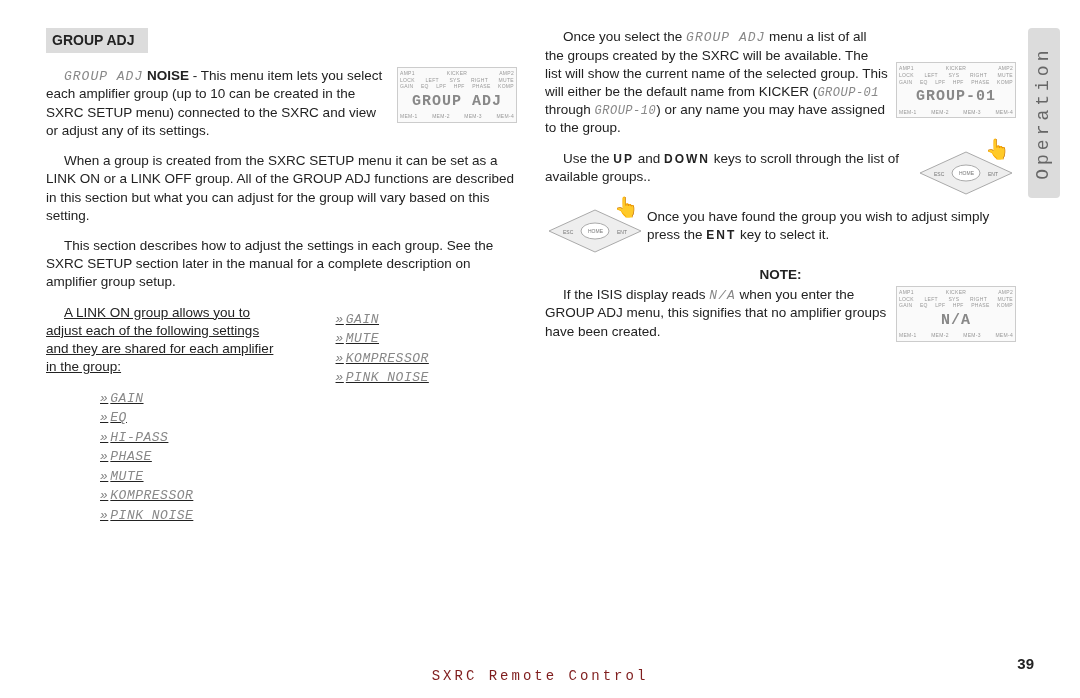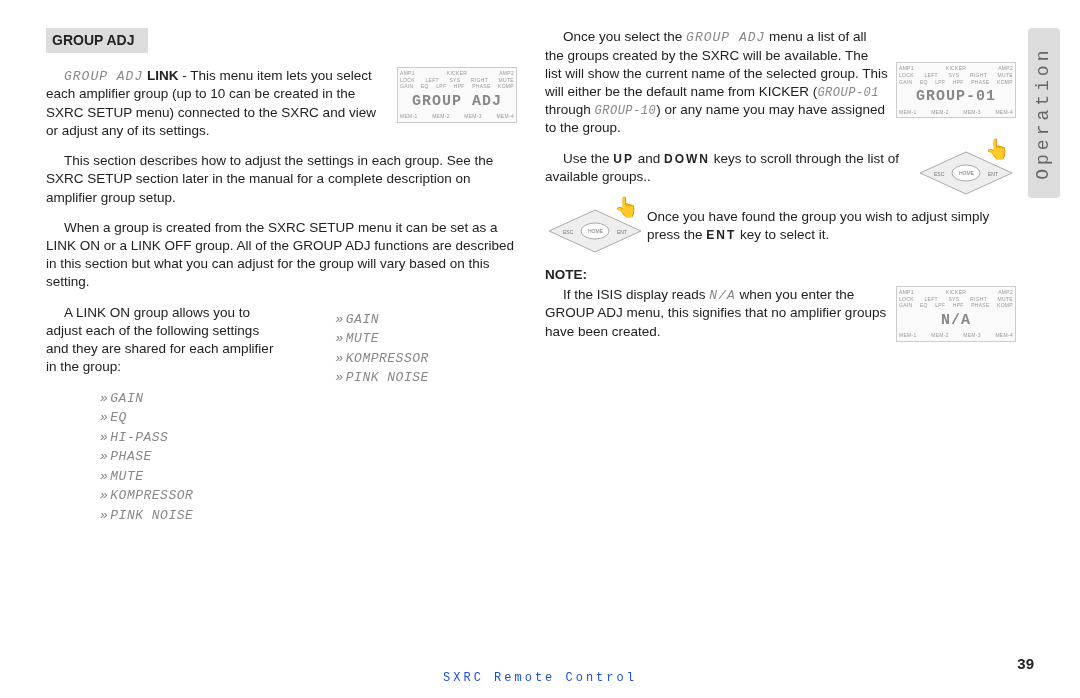--- a/index.html
+++ b/index.html
@@ -90,45 +90,46 @@
   .seg-small {
     font-family: "Courier New", monospace;
     letter-spacing: 0.5px;
     color: #888;
     font-style: italic;
     font-size: 12px;
   }
   .subcols {
     display: flex;
     margin-top: 4px;
+    text-decoration: underline;
   }
   .subcol { flex: 1; }
   .bullets {
     list-style: none;
     padding-left: 54px;
     margin-top: 6px;
   }
   .bullets li::before { content: "»"; margin-right: 2px; color: #888; }
   .bullets li { font-family: "Courier New", monospace; font-style: italic; color: #888; font-size: 13px; letter-spacing: 0.5px; margin-bottom: 0px; line-height: 1.5; }
   .keycap {
     font-family: Arial, sans-serif;
     font-weight: bold;
     letter-spacing: 2px;
     font-size: 12px;
   }
-  .note-head { font-weight: bold; margin-top: 4px; margin-bottom: 2px; }
+  .note-head { font-weight: bold; margin-top: 4px; margin-bottom: 2px; text-align: center; }
   .footer {
     position: absolute;
     bottom: 12px;
     left: 0; right: 0;
     text-align: center;
     font-family: "Courier New", monospace;
-    font-size: 12px;
+    font-size: 14px;
     letter-spacing: 3px;
-    color: #1d4ed8;
+    color: #7f1d1d;
   }
   .pagenum {
     position: absolute;
     bottom: 24px;
     right: 46px;
     font-weight: bold;
     font-size: 15px;
   }
   .navpad {
     width: 100px;
@@ -185,26 +186,26 @@
           </div>
         <div class="big">GROUP ADJ</div>
         <div class="botline">
             <span>MEM-1</span>
             <span>MEM-2</span>
             <span>MEM-3</span>
             <span>MEM-4</span>
           </div>
       </div>
       <p class="indent">
-        <span class="seg">GROUP ADJ</span><b> LINK</b><span> - This menu item lets you select each amplifier group (up to 10 can be created in the SXRC SETUP menu) connected to the SXRC and view or adjust any of its settings.</span>
-      </p>
-    </div>
-
+        <span class="seg">GROUP ADJ</span><b> NOISE</b><span> - This menu item lets you select each amplifier group (up to 10 can be created in the SXRC SETUP menu) connected to the SXRC and view or adjust any of its settings.</span>
+      </p>
+    </div>
+
+    <p class="indent">When a group is created from the SXRC SETUP menu it can be set as a LINK ON or a LINK OFF group. All of the GROUP ADJ functions are described in this section but what you can adjust for the group will vary based on this setting.</p>
     <p class="indent">This section describes how to adjust the settings in each group. See the SXRC SETUP section later in the manual for a complete description on amplifier group setup.</p>
-    <p class="indent">When a group is created from the SXRC SETUP menu it can be set as a LINK ON or a LINK OFF group. All of the GROUP ADJ functions are described in this section but what you can adjust for the group will vary based on this setting.</p>
 
     <div class="subcols">
       <div class="subcol">
         <p class="indent">A LINK ON group allows you to adjust each of the following settings and they are shared for each amplifier in the group:</p>
         <ul class="bullets">
           <li>GAIN</li>
           <li>EQ</li>
           <li>HI-PASS</li>
           <li>PHASE</li>
           <li>MUTE</li>

